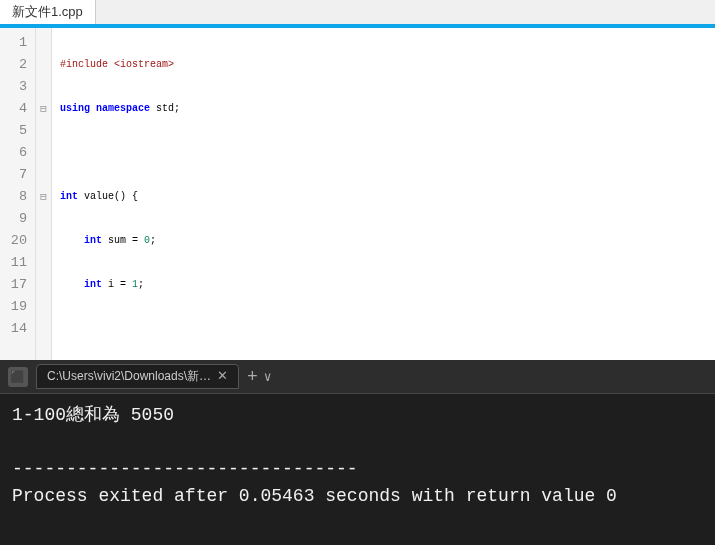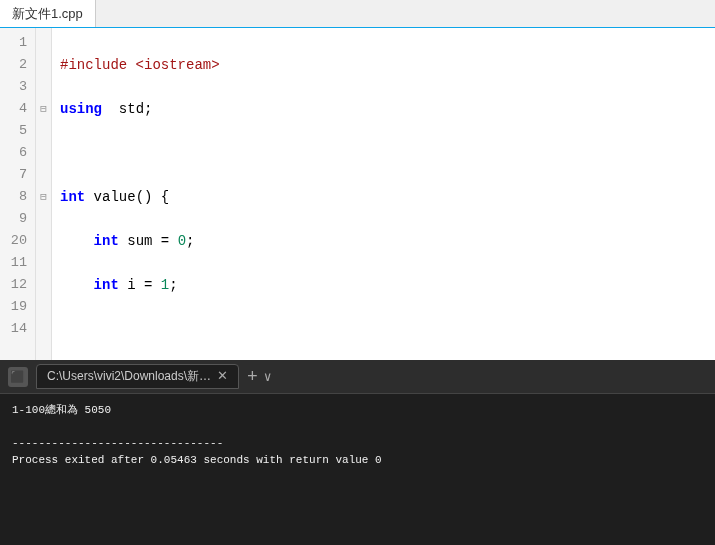--- a/index.html
+++ b/index.html
@@ -11,21 +11,21 @@
       height: 360px;
       display: flex;
       flex-direction: column;
     }
 
     .tab-bar {
       background: #f0f0f0;
       height: 28px;
       display: flex;
       align-items: stretch;
-      border-bottom: 1px solid #0ea5e9;
+      border-bottom: 4px solid #0ea5e9;
     }
 
     .tab {
       background: #ffffff;
       border-right: 1px solid #ccc;
       padding: 0 12px;
       display: flex;
       align-items: center;
       font-size: 13px;
       color: #333;
@@ -65,21 +65,21 @@
       display: block;
       height: 22px;
       line-height: 22px;
       text-align: center;
       cursor: pointer;
       color: #999;
     }
 
     .code-content {
       padding: 4px 0 4px 8px;
-      font-size: 14px;
+      font-size: 10px;
       line-height: 22px;
       flex: 1;
       white-space: pre;
     }
 
     
     .kw { color: #0000ff; font-weight: bold; } 
     .inc { color: #a31515; } 
     .num { color: #098658; }
     .plain { color: #000000; }
@@ -146,21 +146,21 @@
       color: #aaa;
       font-size: 13px;
       cursor: pointer;
       margin-left: 2px;
     }
 
     .terminal-output {
       flex: 1;
       padding: 8px 12px;
       color: #f0f0f0;
-      font-size: 11px;
+      font-size: 18px;
       font-family: 'Courier New', Courier, monospace;
       line-height: 1.5;
       overflow: hidden;
     }
 
     .terminal-output .cursor {
       display: inline-block;
       width: 2px;
       height: 14px;
       background: #9b59b6;
@@ -189,21 +189,21 @@
       <div class="gutter-line">2</div>
       <div class="gutter-line">3</div>
       <div class="gutter-line">4</div>
       <div class="gutter-line">5</div>
       <div class="gutter-line">6</div>
       <div class="gutter-line">7</div>
       <div class="gutter-line">8</div>
       <div class="gutter-line">9</div>
       <div class="gutter-line">20</div>
       <div class="gutter-line">11</div>
-      <div class="gutter-line">12</div>
+      <div class="gutter-line">17</div>
       <div class="gutter-line">19</div>
       <div class="gutter-line">14</div>
     </div>
 
     <div class="fold-area">
       <span class="fold-icon">&nbsp;</span>
       <span class="fold-icon">&nbsp;</span>
       <span class="fold-icon">&nbsp;</span>
       <span class="fold-icon">⊟</span>
       <span class="fold-icon">&nbsp;</span>
@@ -213,21 +213,21 @@
       <span class="fold-icon">&nbsp;</span>
       <span class="fold-icon">&nbsp;</span>
       <span class="fold-icon">&nbsp;</span>
       <span class="fold-icon">&nbsp;</span>
       <span class="fold-icon">&nbsp;</span>
       <span class="fold-icon">&nbsp;</span>
     </div>
 
     <div class="code-content">
 <div class="line"><span class="inc">#include &lt;iostream&gt;</span></div>
-<div class="line"><span class="kw">using</span><span class="plain"> </span><span class="plain"> std;</span></div>
+<div class="line"><span class="kw">using</span><span class="plain"> </span><span class="kw">namespace</span><span class="plain"> std;</span></div>
 <div class="line">&nbsp;</div>
 <div class="line"><span class="kw">int</span><span class="plain"> value() {</span></div>
 <div class="line"><span class="plain">    </span><span class="kw">int</span><span class="plain"> sum = </span><span class="num">0</span><span class="plain">;</span></div>
 <div class="line"><span class="plain">    </span><span class="kw">int</span><span class="plain"> i = </span><span class="num">1</span><span class="plain">;</span></div>
 <div class="line">&nbsp;</div>
 
 
 
 
 

